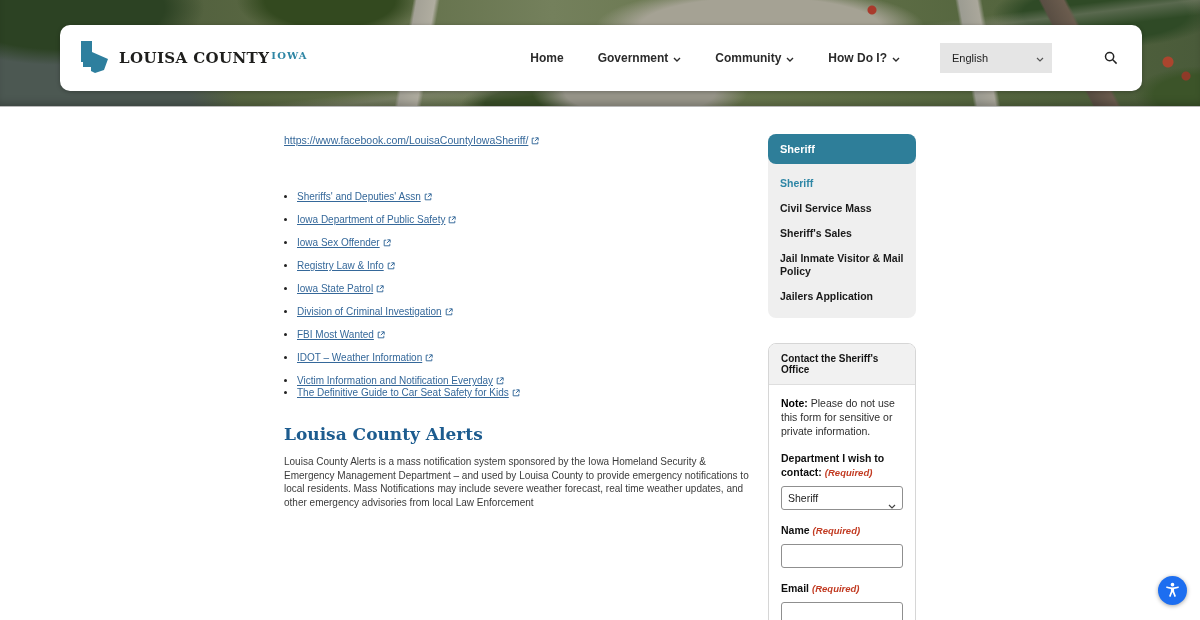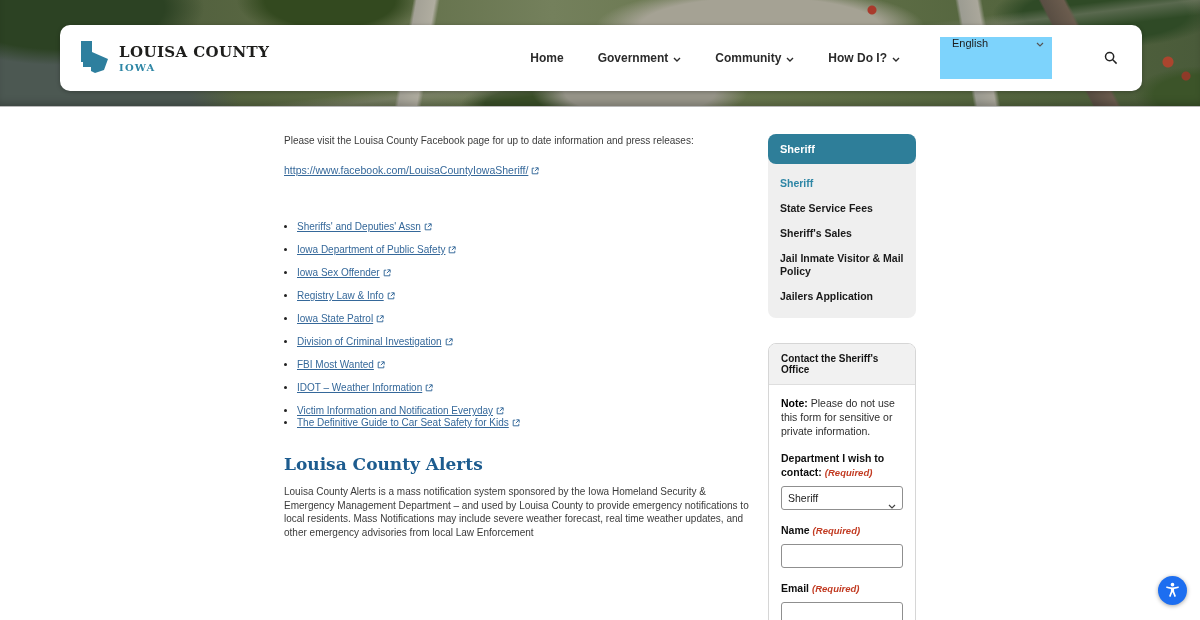--- a/index.html
+++ b/index.html
@@ -43,22 +43,22 @@
   }
   .logo { display:flex; align-items:center; gap:10px; cursor:pointer; }
   .logo-title { font-family:"DejaVu Serif",serif; font-weight:bold; font-size:15px; letter-spacing:.4px; color:#1e1e1c; line-height:16px; }
   .logo-sub   { font-family:"DejaVu Serif",serif; font-weight:bold; font-size:10px; letter-spacing:1.2px; color:#2e86a5; line-height:11px; }
 
   .nav { margin-left:auto; display:flex; align-items:center; gap:34px; }
   .nav-link { display:flex; align-items:center; gap:5px; font-size:12px; font-weight:bold; color:#2b2b2b; text-decoration:none; cursor:pointer; white-space:nowrap; }
   .chev { display:inline-block; }
 
   .lang-select {
-    width:112px; height:42px; background:#7dd3fc; margin-left:6px;
-    display:flex; align-items:flex-start; justify-content:space-between;
+    width:112px; height:30px; background:#e5e5e5; margin-left:6px;
+    display:flex; align-items:center; justify-content:space-between;
     padding:0 8px 0 12px; font-size:11px; color:#1c1c1c; cursor:pointer;
   }
   .search-btn { margin-left:16px; background:none; border:none; padding:2px; cursor:pointer; display:flex; }
 
   
   .page { width:632px; margin:27px auto 0; display:flex; gap:18px; align-items:flex-start; }
   .main-col { flex:1; min-width:0; }
   .side-col { width:148px; flex:none; }
 
   .page-title { font-family:"DejaVu Serif",serif; font-weight:bold; font-size:21px; color:#1d5c8f; margin:0 0 13px; }
@@ -110,21 +110,21 @@
 
 <div class="hero">
   <div class="header-bar">
 
     <div class="logo">
       <span style="display:flex;">
         <svg width="31" height="36" viewBox="0 0 31 36">
           <polygon points="3,1 14,1 14,12 30,19 26,30 17,33 13,31 13,27 5,27 5,22 3,22" fill="#2e7f9e"></polygon>
         </svg>
       </span>
-      <span style="display:flex;flex-direction:column;gap:2px;">
+      <span style="display:flex;flex-direction:row;gap:2px;">
         <span class="logo-title">LOUISA COUNTY</span>
         <span class="logo-sub">IOWA</span>
       </span>
     </div>
 
     <nav class="nav">
       <a class="nav-link">
         <span>Home</span>
       </a>
       <a class="nav-link">
@@ -170,21 +170,20 @@
         </span>
       </button>
     </nav>
   </div>
 </div>
 
 <div class="page">
 
   <div class="main-col">
 
-    <p class="intro">Please visit the Louisa County Facebook page for up to date information and press releases:</p>
 
     <p class="fb-row">
       <a class="link"><span>https://www.facebook.com/LouisaCountyIowaSheriff/</span><span class="ext-icon"><svg width="8" height="8" viewBox="0 0 10 10">
               <path d="M4 1.5H1.5v7h7V6" fill="none" stroke="#35689a" stroke-width="1.2"></path>
               <path d="M5.5 1h3.5v3.5M8.8 1.2 4.8 5.2" fill="none" stroke="#35689a" stroke-width="1.2"></path>
             </svg></span></a>
     </p>
 
     <ul class="res-list">
       <li><a class="link"><span>Sheriffs' and Deputies' Assn</span><span class="ext-icon"><svg width="8" height="8" viewBox="0 0 10 10">
@@ -235,21 +234,21 @@
     <h2 class="section-heading">Louisa County Alerts</h2>
     <p class="alerts-body">Louisa County Alerts is a mass notification system sponsored by the Iowa Homeland Security &amp; Emergency Management Department – and used by Louisa County to provide emergency notifications to local residents. Mass Notifications may include severe weather forecast, real time weather updates, and other emergency advisories from local Law Enforcement</p>
   </div>
 
   <div class="side-col">
 
     <div class="nav-card">
       <div class="nav-card-header">Sheriff</div>
       <div class="nav-card-body">
         <a class="snav-item active">Sheriff</a>
-        <a class="snav-item">State Service Fees</a>
+        <a class="snav-item">Civil Service Mass</a>
         <a class="snav-item">Sheriff's Sales</a>
         <a class="snav-item">Jail Inmate Visitor &amp; Mail Policy</a>
         <a class="snav-item">Jailers Application</a>
       </div>
     </div>
 
     <div class="contact-card">
       <div class="contact-header">Contact the Sheriff's Office</div>
       <div class="contact-body">
         <p class="note"><b>Note:</b><span> Please do not use this form for sensitive or private information.</span></p>

